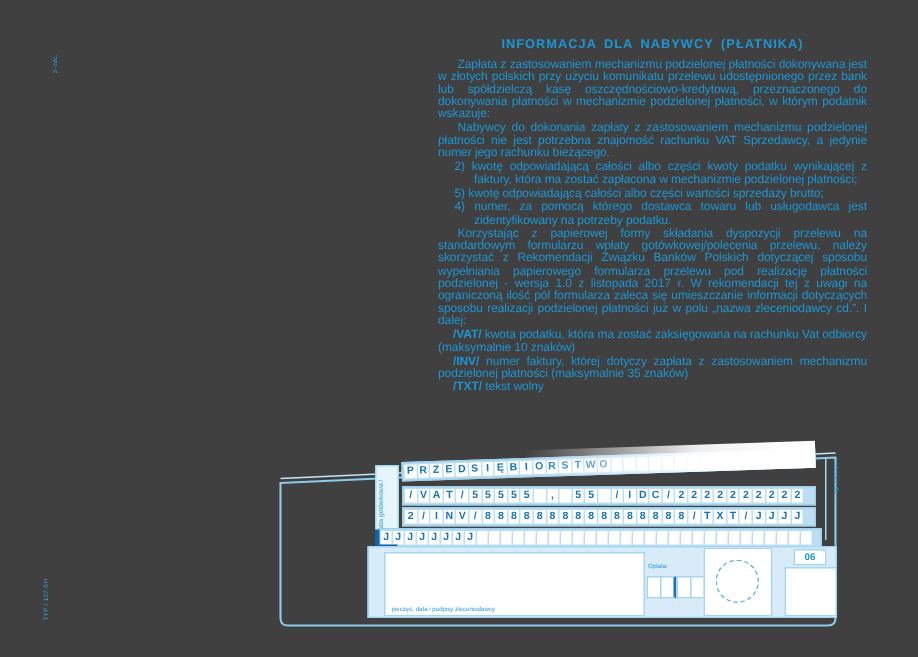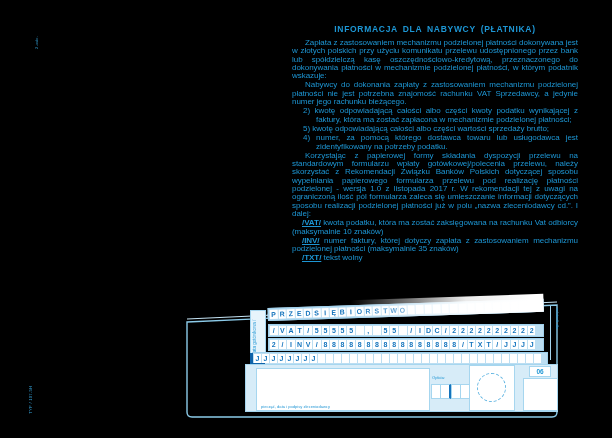--- a/index.html
+++ b/index.html
@@ -1,32 +1,32 @@
 <!DOCTYPE html>
 <html><head>
 <meta charset="utf-8">
 <style>
   html,body{margin:0;padding:0;}
-  .page{position:relative;width:612px;height:438px;background:#000000;overflow:hidden;
+  .page{position:relative;width:612px;height:438px;background:#404040;overflow:hidden;
         font-family:"Liberation Sans",sans-serif;color:#1d96d4;}
   
   .vcode{position:absolute;font-size:6px;color:#35a3da;letter-spacing:.3px;
          writing-mode:vertical-rl;transform:rotate(180deg) scale(.7);transform-origin:center;}
   .code-tl{left:34px;top:20px;height:34px;}
   .code-bl{left:28px;top:378px;height:42px;}
   
   .textcol{position:absolute;left:292px;top:24px;width:286px;}
   .title{font-size:8.5px;font-weight:bold;text-align:center;letter-spacing:.7px;
          margin:0 0 5px 0;word-spacing:2px;}
   .textcol p{margin:0 0 1px 0;font-size:8px;line-height:8.3px;text-align:justify;
              text-indent:13px;letter-spacing:-.05px;}
   .li{font-size:8px;line-height:8.3px;text-align:justify;padding-left:24px;
       text-indent:-13px;margin:0 0 1px 0;letter-spacing:-.05px;}
   .def{text-indent:10px !important;}
-  .def b{font-weight:bold;text-decoration:underline;}
+  .def b{font-weight:bold;}
   
   .form{position:absolute;left:186px;top:300px;width:374px;height:120px;}
   .outline{position:absolute;left:0;top:0;}
   .strip-left{position:absolute;left:64px;top:10px;width:14px;height:50px;
               background:#e6f4fc;border:1px solid #a6d6ef;overflow:hidden;}
   .strip-left span{position:absolute;left:1px;top:48px;transform:rotate(-90deg) scale(.75);
               transform-origin:0 0;font-size:6px;white-space:nowrap;color:#2a9ad6;}
   .strip-right{position:absolute;left:364px;top:6px;width:9px;height:54px;
               border-left:1px solid #a6d6ef;overflow:hidden;}
   .strip-right span{position:absolute;left:8px;top:2px;transform:rotate(90deg) scale(.7);

